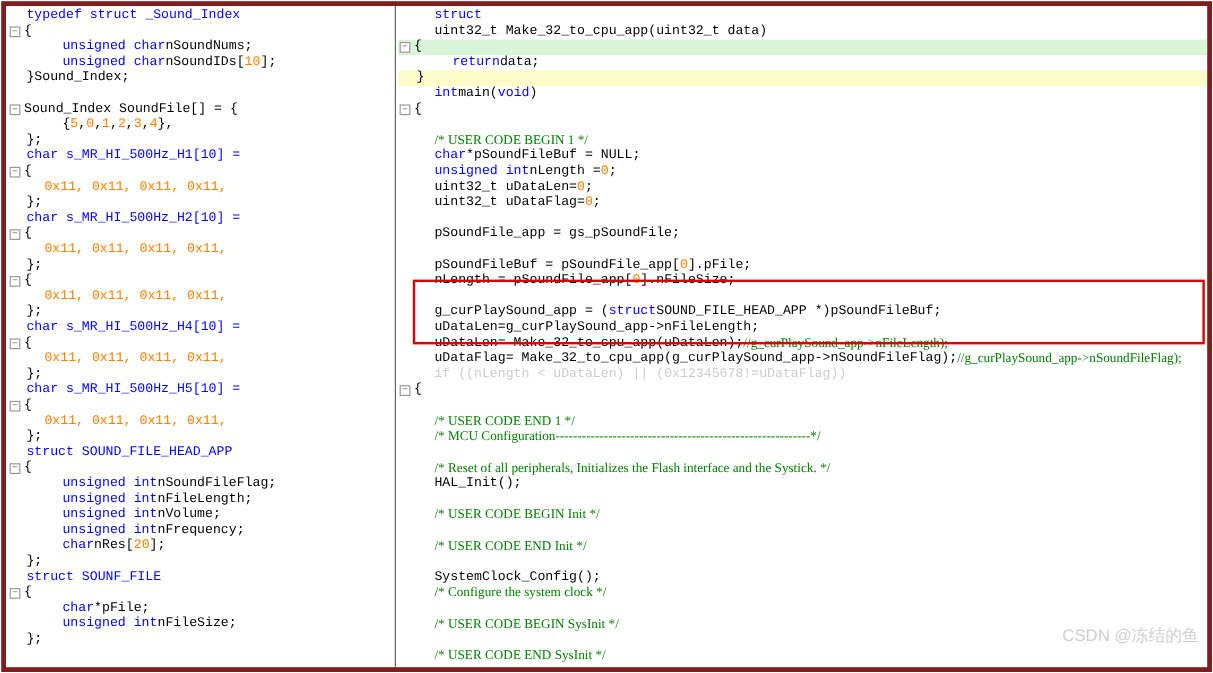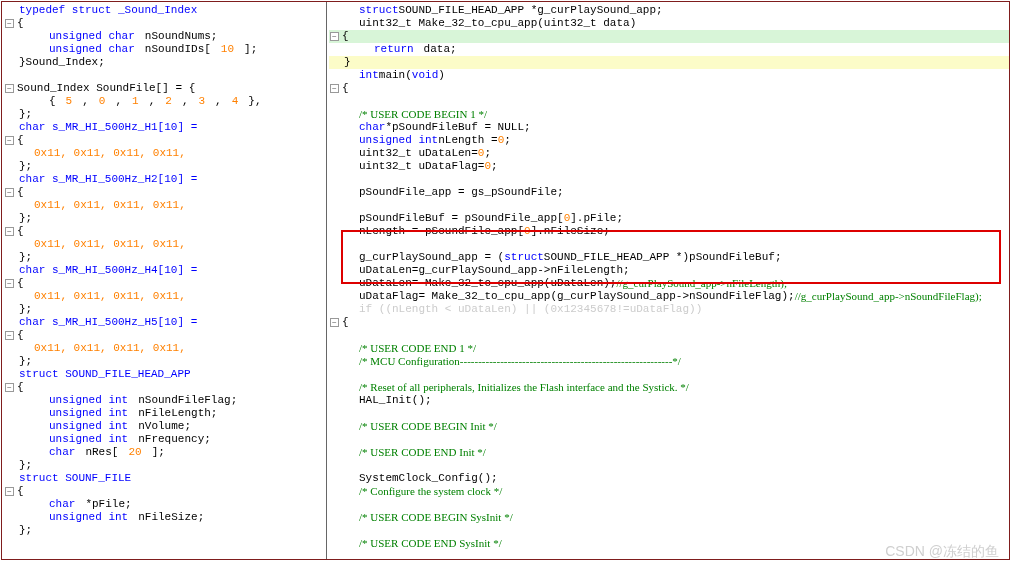--- a/index.html
+++ b/index.html
@@ -7,21 +7,21 @@
   font-family: Consolas, 'Courier New', monospace;
   font-size: 11px;
   background: #fff;
   width: 1011px;
   height: 561px;
   overflow: hidden;
   position: relative;
 }
 .container {
   display: flex;
-  border: 1px solid #7f1d1d;
+  border: 4px solid #7f1d1d;
   width: 1009px;
   height: 559px;
   margin: 1px;
 }
 .pane {
   overflow: hidden;
   white-space: nowrap;
   padding: 2px 0 2px 2px;
   line-height: 13px;
 }
@@ -35,38 +35,38 @@
   color: #666;
   font-size: 8px;
   line-height: 7px;
   text-align: center;
   margin: 0 3px 0 1px;
   cursor: pointer;
   background: #fff;
 }
 .nofold { display: inline-block; width: 15px; }
 .indent1 { padding-left: 15px; }
-.indent2 { padding-left: 45px; gap: 10px; }
+.indent2 { padding-left: 45px; }
 .indent3 { padding-left: 30px; text-align: right; }
 .kw { color: #0000ff; }
 .num { color: #ff8000; }
 .comment { color: #008000; font-family: Liberation Serif, serif; }
 .ident { color: #000; }
 .hl-green { background: #d8f5d8; }
 .hl-yellow { background: #fcfcc8; }
 .redbox {
   position: absolute;
   border: 2px solid #d00;
   left: 14px; top: 228px;
   width: 660px; height: 54px;
   pointer-events: none;
 }
 .watermark {
   position: absolute;
-  right: 12px; bottom: 0;
+  right: 12px; bottom: 22px;
   color: #cfcfcf;
   font-size: 14px;
   font-family: sans-serif;
 }
 </style>
 </head>
 <body>
 
 <div class="container">
   <div class="pane left-pane">
@@ -246,21 +246,20 @@
     <div class="line">
         <span class="nofold"></span>
       </div>
 
   </div>
 
   <div class="pane right-pane">
     <div class="line indent1">
         <span class="nofold"></span>
         <span class="kw">struct</span>
-        <span class="ident"> SOUND_FILE_HEAD_APP *g_curPlaySound_app;</span>
       </div>
     <div class="line indent1">
         <span class="nofold"></span>
         <span class="ident">uint32_t Make_32_to_cpu_app(uint32_t data)</span>
       </div>
     <div class="line hl-green">
         <span class="fold">−</span>
         <span class="ident">{</span>
       </div>
     <div class="line indent2">

